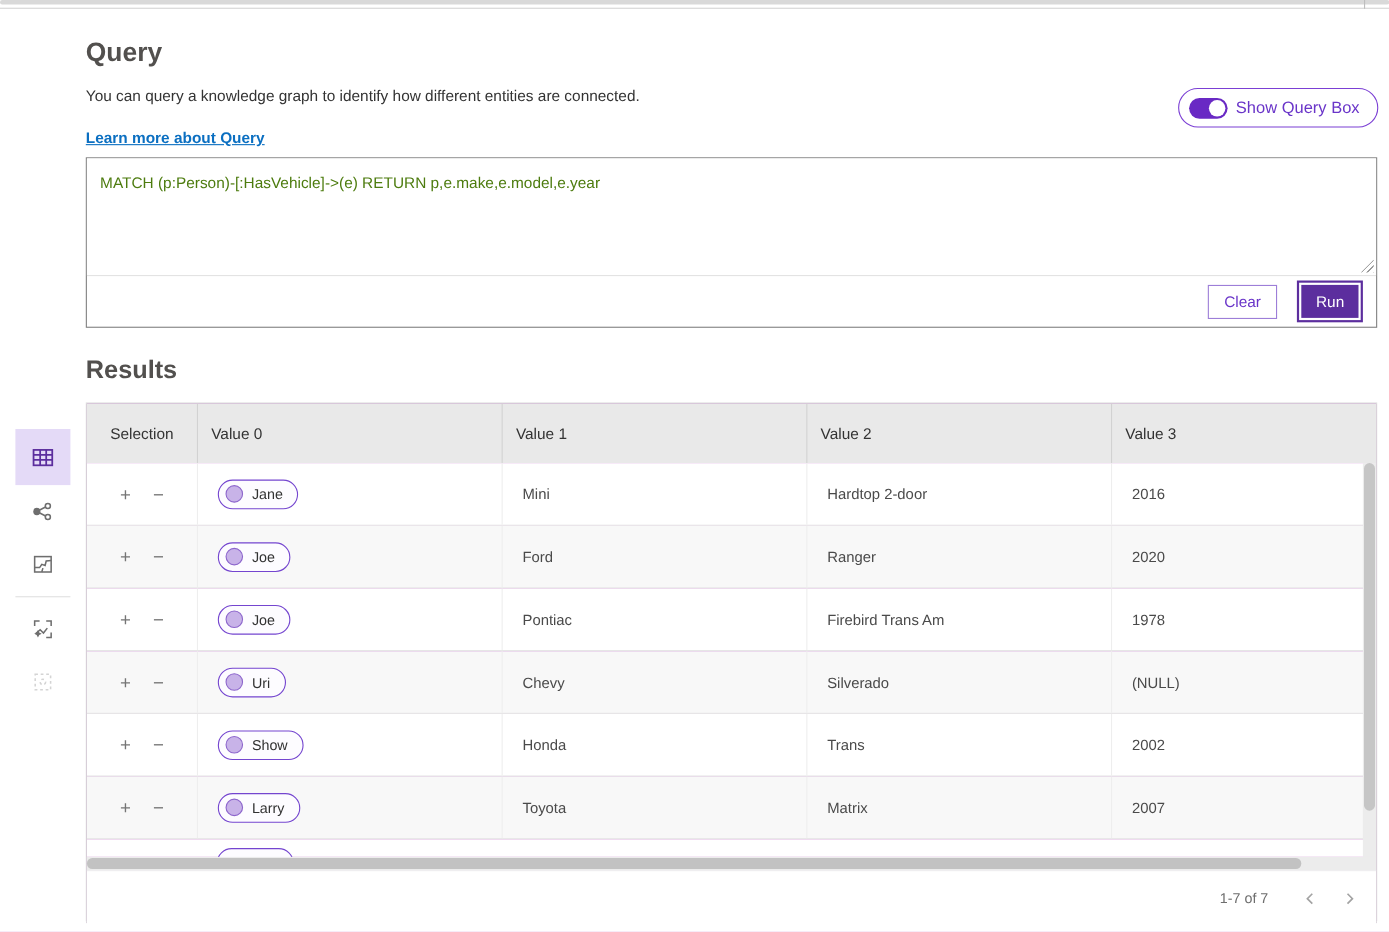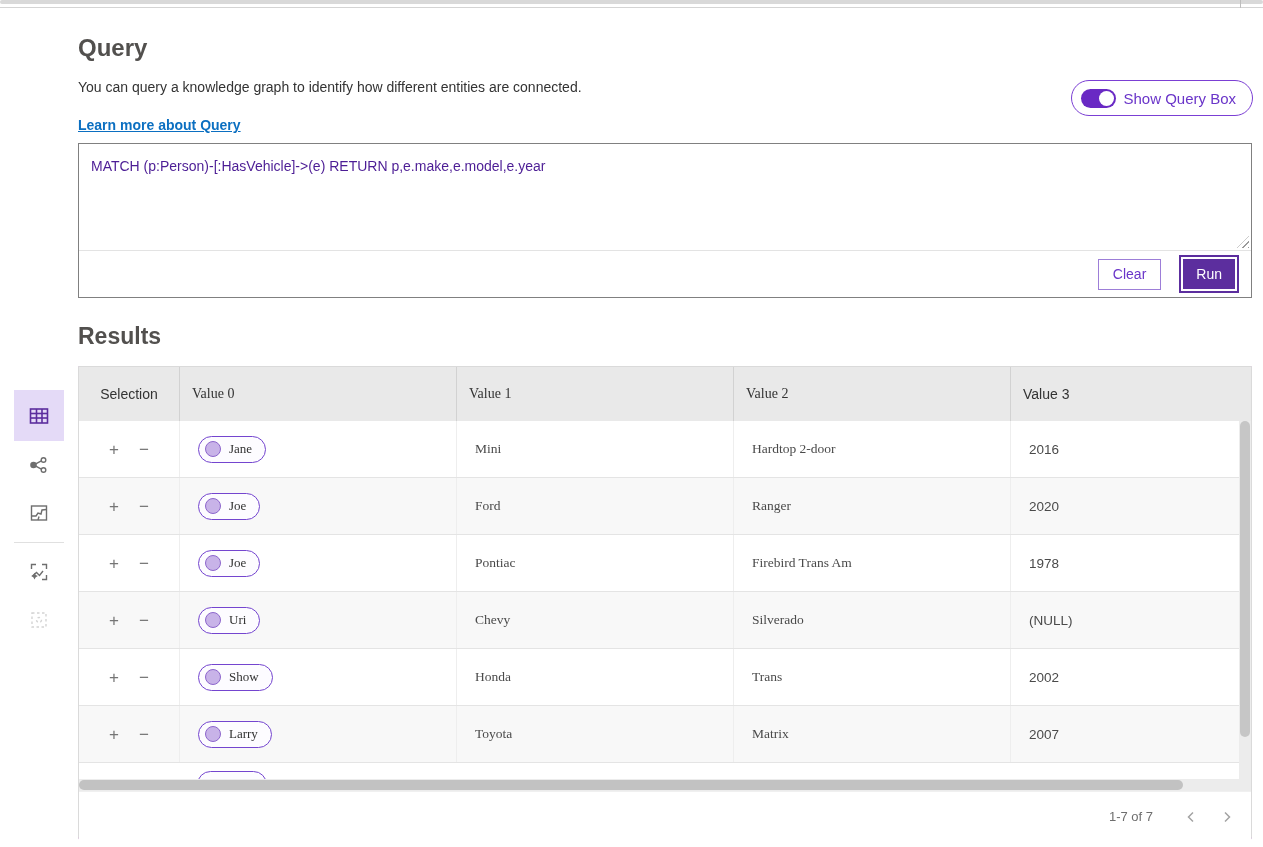--- a/index.html
+++ b/index.html
@@ -20,21 +20,21 @@
   
   .toggle-pill { position:absolute; top:80px; right:10px; height:36px; display:flex; align-items:center;
     gap:7px; padding:0 16px 0 9px; border:1px solid #7b3fd4; border-radius:999px; cursor:pointer; background:#fff; }
   .switch { width:35px; height:19px; background:#6929c4; border-radius:10px; position:relative; flex:0 0 auto; }
   .switch .knob { position:absolute; top:2px; right:2px; width:15px; height:15px; background:#fff; border-radius:50%; }
   .toggle-label { color:#6a35c9; font-size:15px; }
 
   
   .query-panel { position:absolute; left:78px; top:143px; width:1174px; height:155px; border:1px solid #808080; background:#fff; }
   .query-input { width:100%; height:106px; border:none; outline:none; resize:none; padding:14px 12px;
-    font-family:"Liberation Sans", sans-serif; font-size:14px; color:#4c1d95; display:block; }
+    font-family:"Liberation Sans", sans-serif; font-size:14px; color:#4d7c0f; display:block; }
   .query-divider { height:1px; background:#e3e3e3; }
   .resize-handle { position:absolute; right:2px; top:92px; width:12px; height:12px; cursor:nwse-resize;
     background:repeating-linear-gradient(135deg,#9a9a9a 0 1px,transparent 1px 4px);
     clip-path:polygon(100% 0,100% 100%,0 100%); }
   .query-actions { height:46px; display:flex; align-items:center; justify-content:flex-end; gap:18px; padding-right:12px; }
   .btn-clear { height:31px; min-width:58px; padding:0 14px; background:#fff; border:1px solid #9d7ed8;
     color:#6a35c9; font-size:14px; font-family:inherit; cursor:pointer; }
   .run-ring { border:2px solid #5c2e9e; padding:2px; background:#fff; display:inline-block; }
   .btn-run { height:30px; min-width:50px; padding:0 13px; background:#5c2e9e; border:none; color:#fff;
     font-size:14px; font-family:inherit; cursor:pointer; }
@@ -48,21 +48,21 @@
   .view-item.active { height:51px; background:#e4daf7; color:#5c2e9e; }
   .view-item.disabled { color:#d4d4d4; cursor:default; }
   .rail-divider { height:1px; background:#e0e0e0; margin:5px 0; }
 
   
   .results-card { position:absolute; left:78px; top:366px; width:1174px; height:475px;
     border:1px solid #dadada; border-radius:0 0 4px 4px; background:#a21caf; }
   .thead { display:flex; height:54px; background:#e9e9e9; align-items:center; font-size:14px; color:#333; }
   .th { padding-left:12px; height:100%; display:flex; align-items:center; border-left:1px solid #d2d2d2; }
   .th:first-child { border-left:none; justify-content:center; padding-left:0; }
-  .c0 { width:100px; flex:0 0 auto; } .c1,.c2,.c3 { width:277px; flex:0 0 auto;font-family:Liberation Serif, serif; } .c4 { flex:1; }
+  .c0 { width:100px; flex:0 0 auto; } .c1,.c2,.c3 { width:277px; flex:0 0 auto; } .c4 { flex:1; }
   .tbody { position:relative; height:358px; overflow:hidden; }
   .trow { display:flex; height:57px; align-items:center; font-size:13.5px; color:#4a4a4a;
     border-bottom:1px solid #e4e4e4; background:#fff; }
   .trow:nth-child(even) { background:#f8f8f8; }
   .td { padding-left:18px; height:100%; display:flex; align-items:center; border-left:1px solid #eeeeee; }
   .td:first-child { border-left:none; justify-content:center; gap:16px; padding-left:0; }
   .sel-btn { background:none; border:none; color:#757575; font-size:17px; line-height:1; cursor:pointer; font-family:inherit; padding:2px; }
   .chip { display:inline-flex; align-items:center; gap:8px; height:27px; padding:0 13px 0 6px;
     border:1px solid #7445cf; border-radius:14px; background:#fdfcff; cursor:pointer; }
   .chip-dot { width:16px; height:16px; border-radius:50%; background:#c8b3e8; border:1px solid #8d66cc; }

